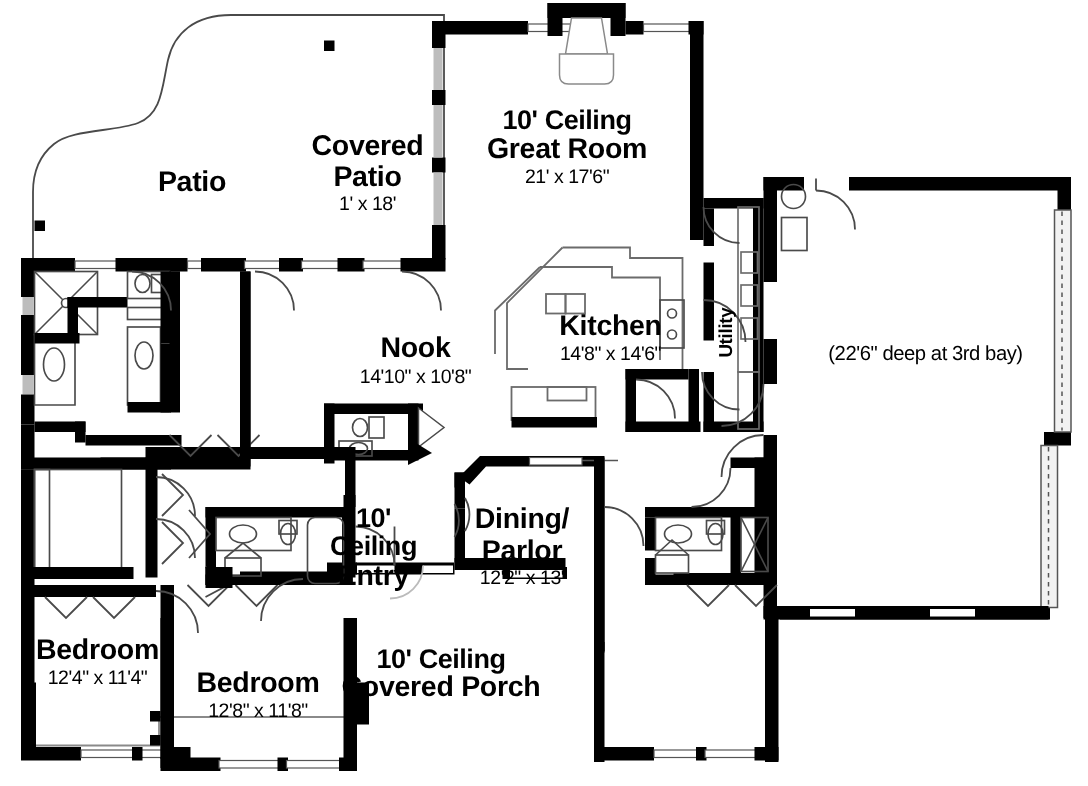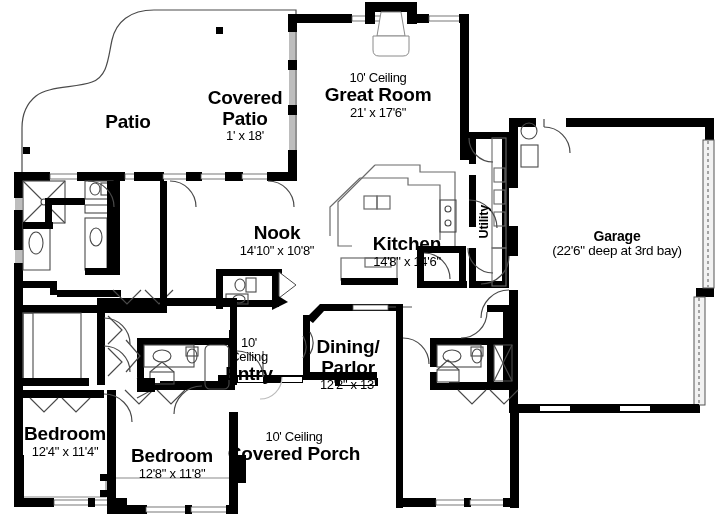--- a/index.html
+++ b/index.html
@@ -40,22 +40,22 @@
     font-weight: bold;
     font-size: 19px;
     letter-spacing: -0.2px;
   }
   .room-label .dim {
     font-weight: normal;
     font-size: 13px;
     letter-spacing: -0.3px;
   }
   .room-label .ceil {
-    font-weight: normal;
-    font-size: 13px;
+    font-weight: bold;
+    font-size: 18px;
     letter-spacing: -0.3px;
   }
   .room-label.small .nm { font-size: 12.5px; }
   .room-label.vert {
     transform: translateX(-50%) rotate(-90deg);
     transform-origin: center center;
   }
   .room-label.garage .nm { font-size: 14px; }
   .room-label.garage .dim { font-size: 13.5px; }
 </style>
@@ -482,31 +482,30 @@
     <span class="ln nm">Great Room</span>
     <span class="ln dim">21' x 17'6"</span>
   </div>
 
 
   <div class="room-label" style="left:277px; top:211px;margin-top:12px;">
     <span class="ln nm">Nook</span>
     <span class="ln dim">14'10" x 10'8"</span>
   </div>
 
-  <div class="room-label" style="left:407px; top:234px;">
+  <div class="room-label" style="left:407px; top:208px;">
     <span class="ln nm">Kitchen</span>
     <span class="ln dim">14'8" x 14'6"</span>
   </div>
 
   <div class="room-label vert small" style="left:485px; top:215px;">
     <span class="ln nm">Utility</span>
   </div>
 
   <div class="room-label garage" style="left:617px; top:229px;">
-    <span class="ln nm">Garage</span>
     <span class="ln dim">(22'6" deep at 3rd bay)</span>
   </div>
 
   <div class="room-label" style="left:249px; top:336px;">
     <span class="ln ceil">10'</span>
     <span class="ln ceil">Ceiling</span>
     <span class="ln nm">Entry</span>
   </div>
 
   <div class="room-label" style="left:348px; top:337px;">

